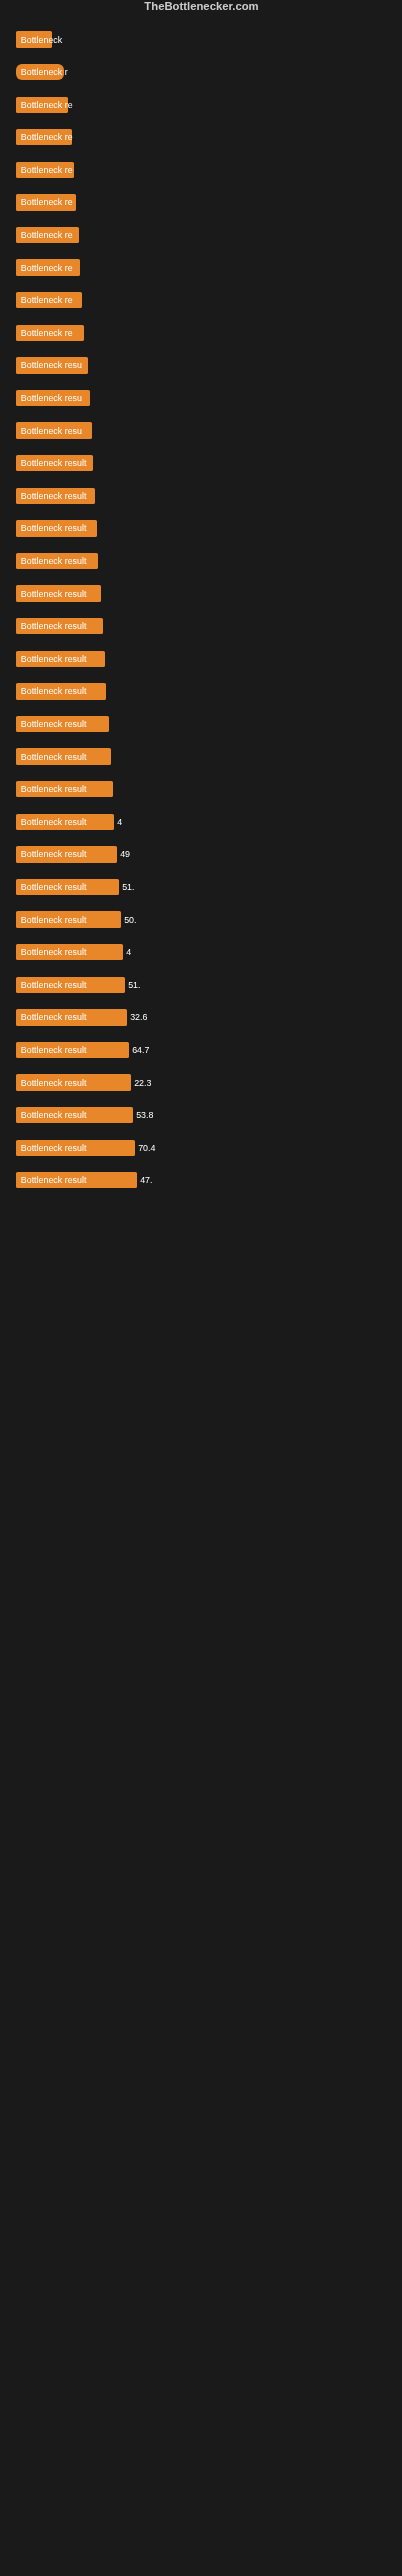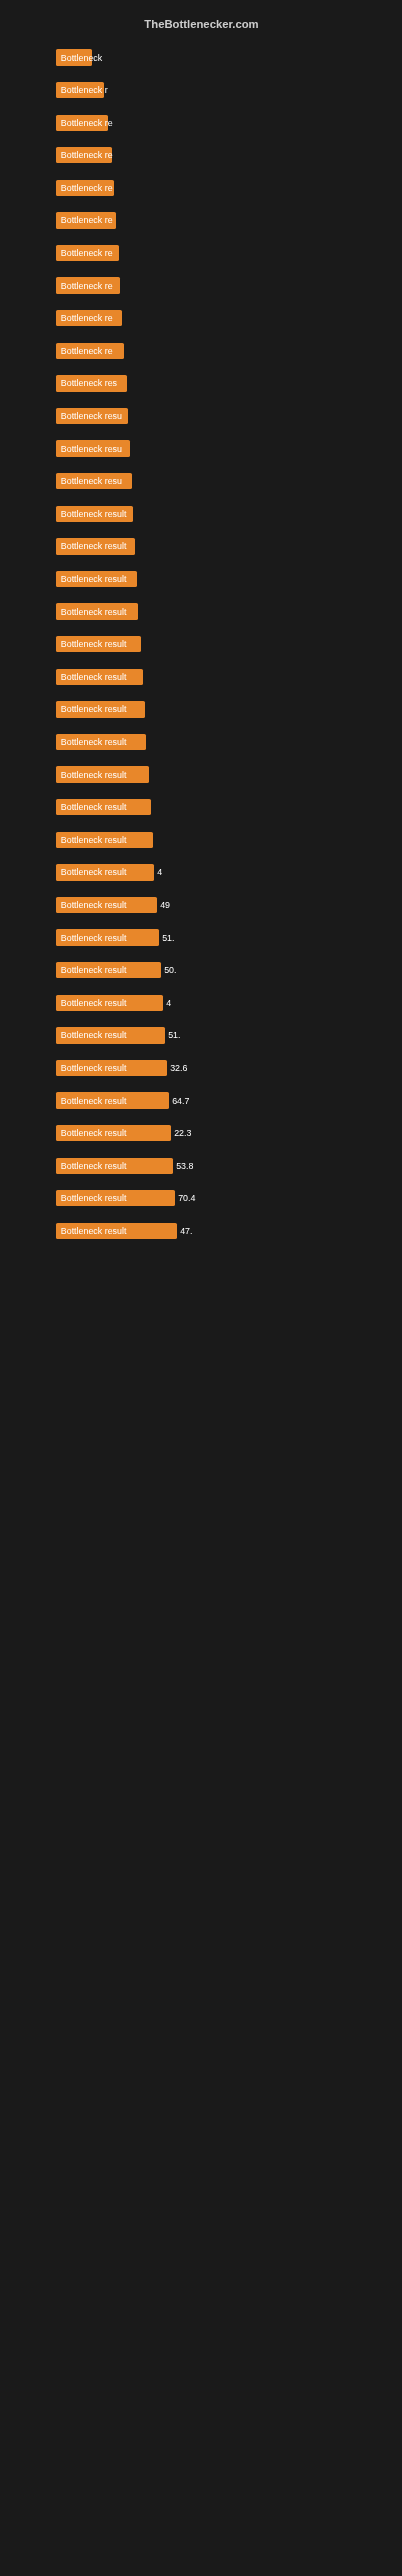--- a/index.html
+++ b/index.html
@@ -8,21 +8,21 @@
       box-sizing: border-box;
     }
     body {
       background-color: #1a1a1a;
       font-family: Arial, sans-serif;
       width: 403px;
       min-height: 2576px;
     }
     .header {
       text-align: center;
-      padding: 18px 0 4px 0;
+      padding: 0 0 4px 0;
       color: #cccccc;
       font-size: 11.3px;
       font-weight: bold;
     }
     .chart-container {
       padding: 8px 16px;
     }
     .bar-row {
       display: flex;
       align-items: center;
@@ -42,37 +42,36 @@
     .bar-value {
       color: #ffffff;
       font-size: 8.9px;
       margin-left: 3.2px;
       white-space: nowrap;
     }
     .bar-wrapper {
       display: flex;
       align-items: center;
       width: 100%;
-      margin-left: 40px;
     }
   </style>
 </head>
 <body>
 
 <div class="header">TheBottlenecker.com</div>
 
 <div class="chart-container">
 <div class="bar-row">
       <div class="bar-wrapper">
         <span class="bar-label" style="width: 36px;">Bottleneck</span>
       </div>
     </div>
     <div class="bar-row">
       <div class="bar-wrapper">
-        <span class="bar-label" style="width: 48px;">Bottleneck r</span>
+        <span class="bar-label" style="width: 48px; border-radius: 6px;">Bottleneck r</span>
       </div>
     </div>
     <div class="bar-row">
       <div class="bar-wrapper">
         <span class="bar-label" style="width: 52px;">Bottleneck re</span>
       </div>
     </div>
     <div class="bar-row">
       <div class="bar-wrapper">
         <span class="bar-label" style="width: 56px;">Bottleneck re</span>
@@ -99,25 +98,20 @@
       </div>
     </div>
     <div class="bar-row">
       <div class="bar-wrapper">
         <span class="bar-label" style="width: 66px;">Bottleneck re</span>
       </div>
     </div>
     <div class="bar-row">
       <div class="bar-wrapper">
         <span class="bar-label" style="width: 68px;">Bottleneck re</span>
-      </div>
-    </div>
-    <div class="bar-row">
-      <div class="bar-wrapper">
-        <span class="bar-label" style="width: 71px;">Bottleneck res</span>
       </div>
     </div>
     <div class="bar-row">
       <div class="bar-wrapper">
         <span class="bar-label" style="width: 72px;">Bottleneck resu</span>
       </div>
     </div>
     <div class="bar-row">
       <div class="bar-wrapper">
         <span class="bar-label" style="width: 74px;">Bottleneck resu</span>

